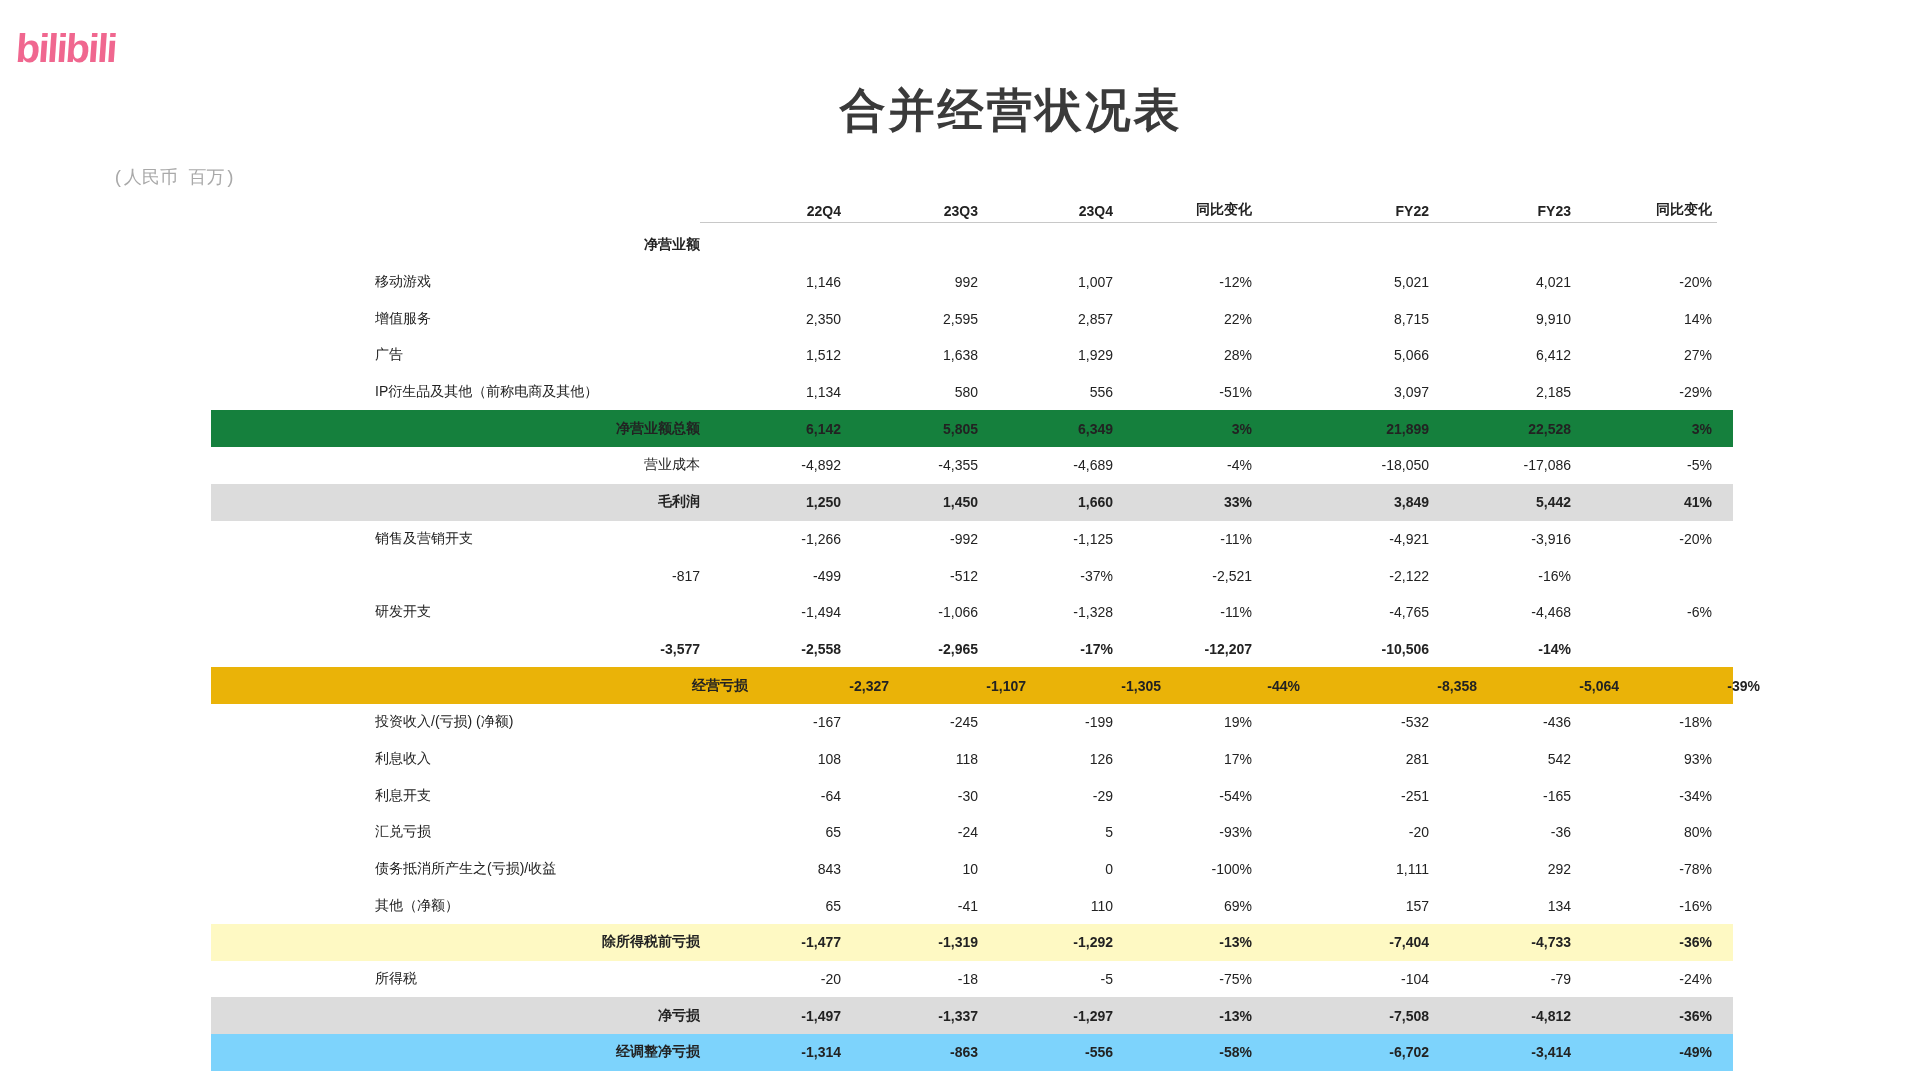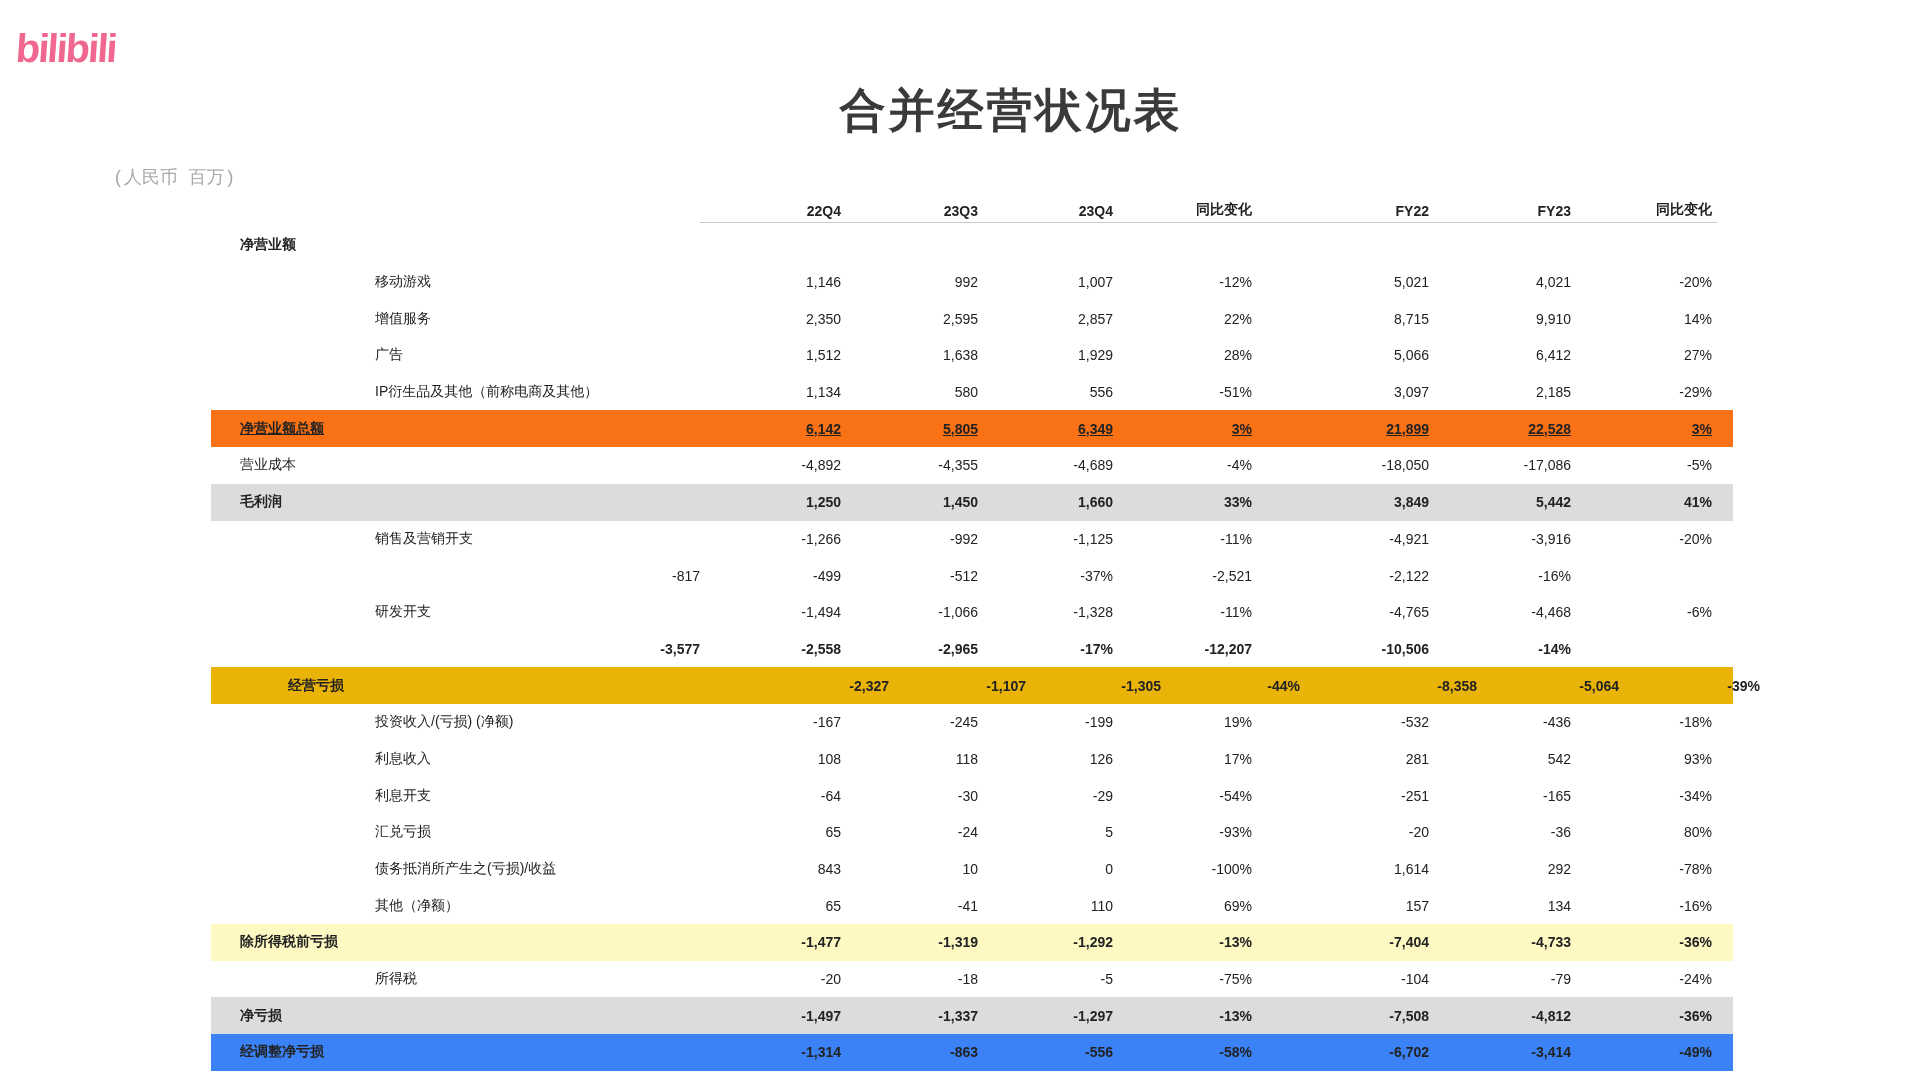--- a/index.html
+++ b/index.html
@@ -37,21 +37,21 @@
   .row{
     height:36.7px;align-items:center;box-sizing:border-box;
   }
   .row.bold{font-weight:bold;}
   .row.hl{
     border-top:5px solid transparent;border-bottom:5px solid transparent;
     background-clip:padding-box;
   }
   .cell{white-space:nowrap;overflow:visible;}
   .cell.num{text-align:right;}
-  .cell.label.i0{padding-left:29px;}
+  .cell.label.i0{padding-left:29px;text-align:right;}
   .cell.label.i1{padding-left:164px;}
 </style>
 </head>
 <body>
 
 <div class="slide">
 
   <div class="logo" style="color: rgb(240, 103, 143);">bilibili</div>
 
   <h1 class="title">合并经营状况表</h1>
@@ -117,21 +117,21 @@
         <div class="grid-row row">
           <div class="cell label i1">IP衍生品及其他（前称电商及其他）</div>
           <div class="cell num">1,134</div>
           <div class="cell num">580</div>
           <div class="cell num">556</div>
           <div class="cell num">-51%</div>
           <div class="cell num">3,097</div>
           <div class="cell num">2,185</div>
           <div class="cell num">-29%</div>
         </div>
-        <div class="grid-row row bold hl" style="background: #f97316; text-decoration: underline;">
+        <div class="grid-row row bold hl" style="background: #15803d;">
           <div class="cell label i0">净营业额总额</div>
           <div class="cell num">6,142</div>
           <div class="cell num">5,805</div>
           <div class="cell num">6,349</div>
           <div class="cell num">3%</div>
           <div class="cell num">21,899</div>
           <div class="cell num">22,528</div>
           <div class="cell num">3%</div>
         </div>
         <div class="grid-row row">
@@ -241,21 +241,21 @@
           <div class="cell num">-20</div>
           <div class="cell num">-36</div>
           <div class="cell num">80%</div>
         </div>
         <div class="grid-row row">
           <div class="cell label i1">债务抵消所产生之(亏损)/收益</div>
           <div class="cell num">843</div>
           <div class="cell num">10</div>
           <div class="cell num">0</div>
           <div class="cell num">-100%</div>
-          <div class="cell num">1,614</div>
+          <div class="cell num">1,111</div>
           <div class="cell num">292</div>
           <div class="cell num">-78%</div>
         </div>
         <div class="grid-row row">
           <div class="cell label i1">其他（净额）</div>
           <div class="cell num">65</div>
           <div class="cell num">-41</div>
           <div class="cell num">110</div>
           <div class="cell num">69%</div>
           <div class="cell num">157</div>
@@ -285,21 +285,21 @@
         <div class="grid-row row bold hl" style="background: rgb(220, 220, 220);">
           <div class="cell label i0">净亏损</div>
           <div class="cell num">-1,497</div>
           <div class="cell num">-1,337</div>
           <div class="cell num">-1,297</div>
           <div class="cell num">-13%</div>
           <div class="cell num">-7,508</div>
           <div class="cell num">-4,812</div>
           <div class="cell num">-36%</div>
         </div>
-        <div class="grid-row row bold hl" style="background: #3b82f6;">
+        <div class="grid-row row bold hl" style="background: #7dd3fc;">
           <div class="cell label i0">经调整净亏损</div>
           <div class="cell num">-1,314</div>
           <div class="cell num">-863</div>
           <div class="cell num">-556</div>
           <div class="cell num">-58%</div>
           <div class="cell num">-6,702</div>
           <div class="cell num">-3,414</div>
           <div class="cell num">-49%</div>
         </div>
       </div>

